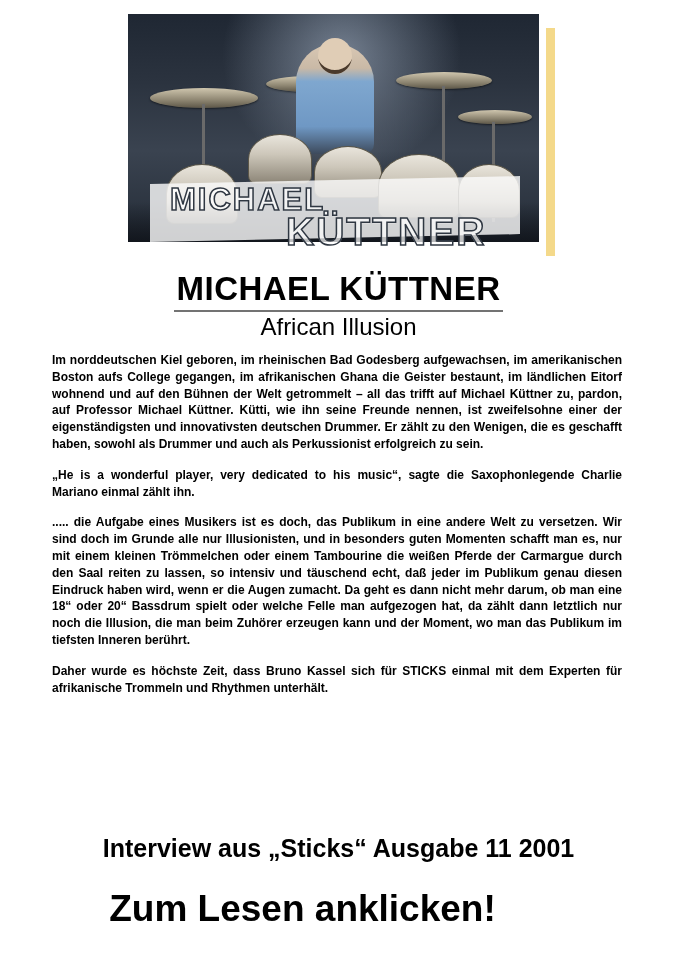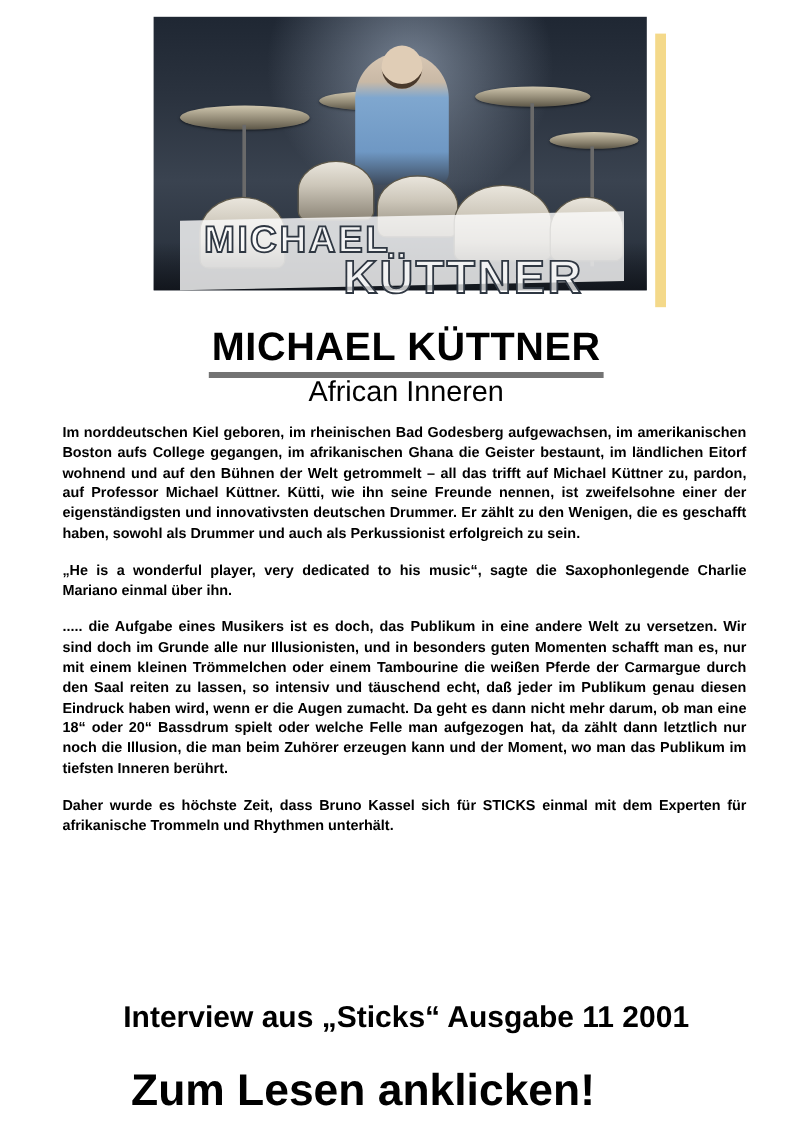--- a/index.html
+++ b/index.html
@@ -147,21 +147,21 @@
     top: 270px;
     width: 677px;
     text-align: center;
     font-family: "Liberation Sans", sans-serif;
     font-size: 33px;
     font-weight: bold;
     letter-spacing: 0.5px;
   }
   .main-title span.inner {
     display: inline-block;
-    border-bottom: 5px solid #737373;
+    border-bottom: 2px solid #737373;
     padding: 0 2px 2px 2px;
   }
   .sub-title {
     position: absolute;
     left: 0;
     top: 313px;
     width: 677px;
     text-align: center;
     font-size: 24px;
     font-weight: normal;
@@ -230,25 +230,25 @@
     </div>
     <div class="banner-nameband"></div>
     <div class="banner-name-line1">MICHAEL</div>
     <div class="banner-name-line2">KÜTTNER</div>
     <div class="banner-bar"></div>
   </div>
 
   <div class="main-title">
     <span class="inner">MICHAEL KÜTTNER</span>
   </div>
-  <div class="sub-title">African Inneren</div>
+  <div class="sub-title">African Illusion</div>
 
   <div class="body-col">
     <p class="para">Im norddeutschen Kiel geboren, im rheinischen Bad Godesberg aufgewachsen, im amerikanischen Boston aufs College gegangen, im afrikanischen Ghana die Geister bestaunt, im ländlichen Eitorf wohnend und auf den Bühnen der Welt getrommelt – all das trifft auf Michael Küttner zu, pardon, auf Professor Michael Küttner. Kütti, wie ihn seine Freunde nennen, ist zweifelsohne einer der eigenständigsten und innovativsten deutschen Drummer. Er zählt zu den Wenigen, die es geschafft haben, sowohl als Drummer und auch als Perkussionist erfolgreich zu sein.</p>
-    <p class="para">„He is a wonderful player, very dedicated to his music“, sagte die Saxophonlegende Charlie Mariano einmal über ihn.</p>
+    <p class="para">„He is a wonderful player, very dedicated to his music“, sagte die Saxophonlegende Charlie Mariano einmal zählt ihn.</p>
     <p class="para">..... die Aufgabe eines Musikers ist es doch, das Publikum in eine andere Welt zu versetzen. Wir sind doch im Grunde alle nur Illusionisten, und in besonders guten Momenten schafft man es, nur mit einem kleinen Trömmelchen oder einem Tambourine die weißen Pferde der Carmargue durch den Saal reiten zu lassen, so intensiv und täuschend echt, daß jeder im Publikum genau diesen Eindruck haben wird, wenn er die Augen zumacht. Da geht es dann nicht mehr darum, ob man eine 18“ oder 20“ Bassdrum spielt oder welche Felle man aufgezogen hat, da zählt dann letztlich nur noch die Illusion, die man beim Zuhörer erzeugen kann und der Moment, wo man das Publikum im tiefsten Inneren berührt.</p>
     <p class="para last">Daher wurde es höchste Zeit, dass Bruno Kassel sich für STICKS einmal mit dem Experten für afrikanische Trommeln und Rhythmen unterhält.</p>
   </div>
 
   <div class="interview-line">Interview aus „Sticks“ Ausgabe 11 2001</div>
   <div class="click-line">Zum Lesen anklicken!</div>
 
 </div>
 
 </body></html>

